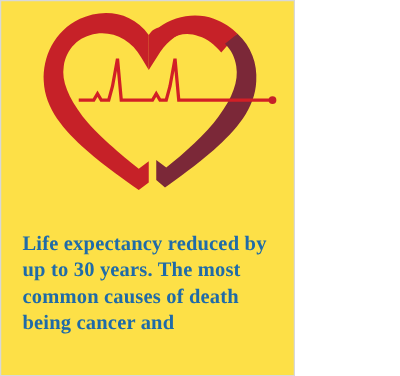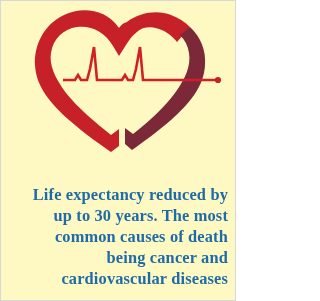--- a/index.html
+++ b/index.html
@@ -5,25 +5,24 @@
   html, body {
     margin: 0;
     padding: 0;
     background: #ffffff;
   }
   #card {
     position: relative;
     width: 236px;
     height: 301px;
     box-sizing: border-box;
-    background: #fef9c3;
+    background: #fde047;
     border: 1px solid #d8d8d8;
     overflow: hidden;
     font-family: "Liberation Serif", "DejaVu Serif", serif;
-    text-align: right;
   }
   #hero {
     position: absolute;
     left: 0;
     top: 0;
     width: 236px;
     height: 168px;
   }
   #hero svg {
     display: block;
@@ -115,16 +114,15 @@
 
       <circle cx="217" cy="79" r="3.1" fill="#C62128"></circle>
     </svg>
   </div>
 
   <div id="caption">
     <span class="cap-line">Life expectancy reduced by</span>
     <span class="cap-line">up to 30 years. The most</span>
     <span class="cap-line">common causes of death</span>
     <span class="cap-line">being cancer and</span>
-    <span class="cap-line">cardiovascular diseases</span>
   </div>
 
 </div>
 
 </body></html>

